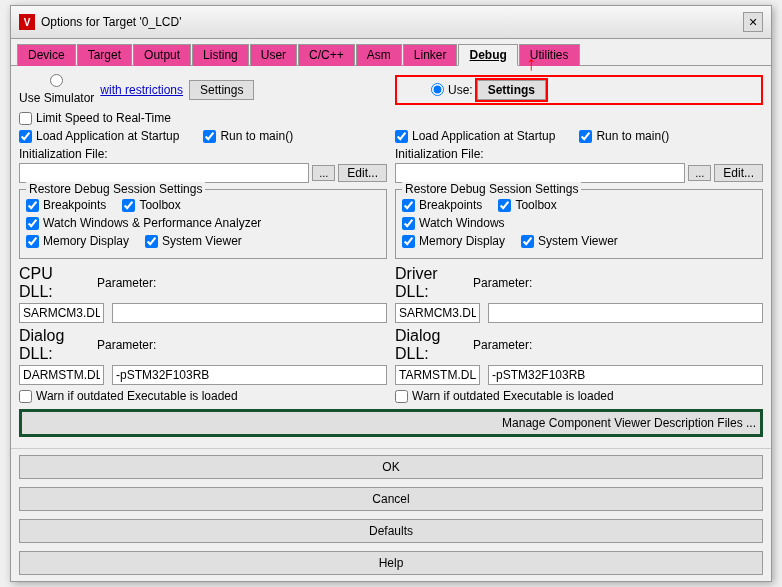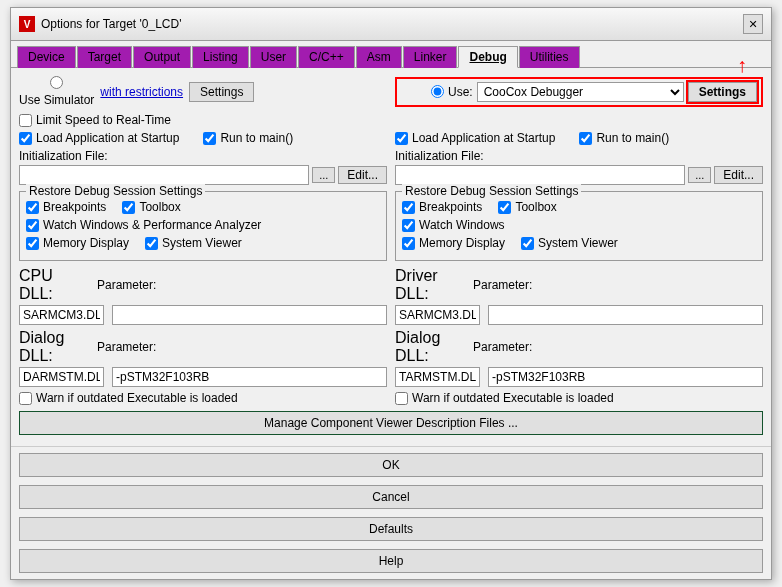--- a/index.html
+++ b/index.html
@@ -64,21 +64,21 @@
       display: flex;
       background: #f0f0f0;
       border-bottom: 1px solid #999;
       padding: 4px 6px 0 6px;
       gap: 1px;
     }
     .tab {
       padding: 3px 10px;
       border: 1px solid #999;
       border-bottom: none;
-      background: #a21caf;
+      background: #ec4899;
       cursor: pointer;
       font-size: 12px;
       position: relative;
       top: 1px;
     }
     .tab.active {
       background: #f0f0f0;
       border-bottom: 1px solid #f0f0f0;
       font-weight: bold;
       z-index: 1;
@@ -253,25 +253,25 @@
     .warn-row {
       display: flex;
       align-items: center;
       gap: 4px;
       margin-bottom: 6px;
     }
     .manage-btn {
       display: block;
       width: 100%;
       padding: 4px;
-      border: 1px solid #14532d;
-      background: #e0e0e0;
-      cursor: pointer;
-      font-size: 12px;
-      text-align: center;
+      border: 3px solid #14532d;
+      background: #e0e0e0;
+      cursor: pointer;
+      font-size: 12px;
+      text-align: right;
       margin-bottom: 3px;
     }
     .bottom-btns {
       display: flex;
       justify-content: center;
       gap: 8px;
       padding: 6px 8px;
       border-top: 1px solid #ccc;
       flex-direction: column;
     }
@@ -336,23 +336,20 @@
         <span class="link-text">with restrictions</span>
         <button class="settings-btn">Settings</button>
       </div>
 
       <div style="flex:1; position:relative;">
         <div class="red-box">
           <div class="use-radio">
             <input type="radio" name="debugmode" id="use" checked="" style="">
             <label for="use">Use:</label>
           </div>
-          <select class="debugger-select">
-            <option>CooCox Debugger</option>
-          </select>
           <div class="settings-wrapper">
             <div class="arrow-indicator">↑</div>
             <button class="settings-btn-red">Settings</button>
           </div>
         </div>
       </div>
     </div>
 
     <div class="limit-row">
       <input type="checkbox" id="limitspeed" style="">

